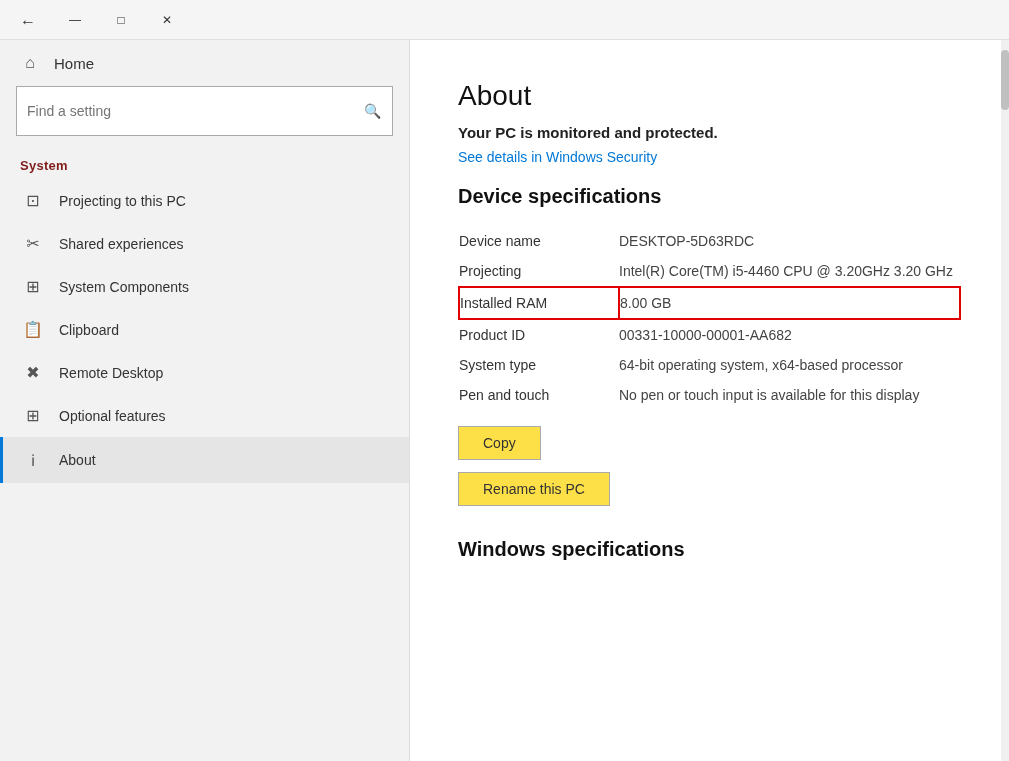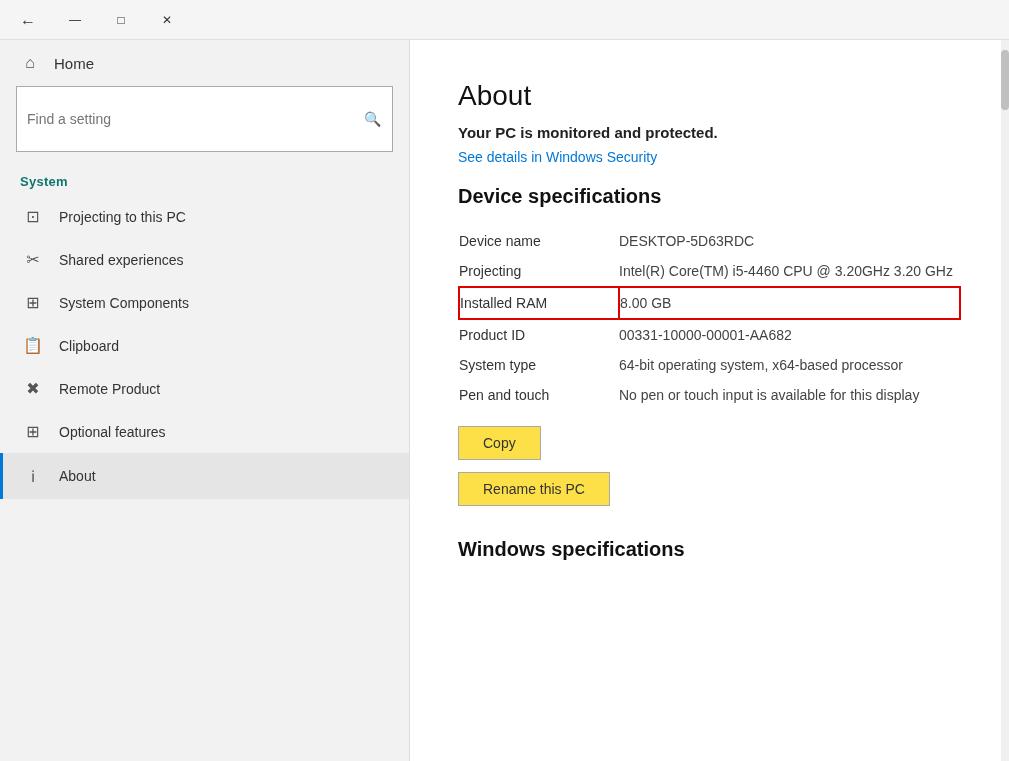--- a/index.html
+++ b/index.html
@@ -88,39 +88,39 @@
       gap: 14px;
       font-size: 15px;
       color: #333;
     }
     .sidebar-search {
       margin: 0 16px 12px 16px;
       display: flex;
       align-items: center;
       border: 1px solid #aaa;
       background: #fff;
-      padding: 24px 10px;
+      padding: 16px 10px;
       gap: 8px;
     }
     .sidebar-search input {
       border: none;
       outline: none;
       font-size: 14px;
       flex: 1;
       background: transparent;
       color: #333;
     }
     .sidebar-search-icon {
       font-size: 14px;
       color: #555;
     }
     .sidebar-section-label {
       font-size: 13px;
       font-weight: 700;
-      color: #0f766e;
+      color: #7f1d1d;
       padding: 10px 20px 6px 20px;
       letter-spacing: 0.02em;
     }
     .sidebar-item {
       display: flex;
       align-items: center;
       padding: 12px 20px;
       cursor: pointer;
       gap: 16px;
       font-size: 14px;
@@ -273,21 +273,21 @@
       <div class="sidebar-item">
         <span class="sidebar-icon">⊞</span>
         <span>System Components</span>
       </div>
       <div class="sidebar-item">
         <span class="sidebar-icon">📋</span>
         <span>Clipboard</span>
       </div>
       <div class="sidebar-item">
         <span class="sidebar-icon">✖</span>
-        <span>Remote Product</span>
+        <span>Remote Desktop</span>
       </div>
       <div class="sidebar-item">
         <span class="sidebar-icon">⊞</span>
         <span>Optional features</span>
       </div>
       <div class="sidebar-item active">
         <span class="sidebar-icon">ℹ</span>
         <span>About</span>
       </div>
     </div>

